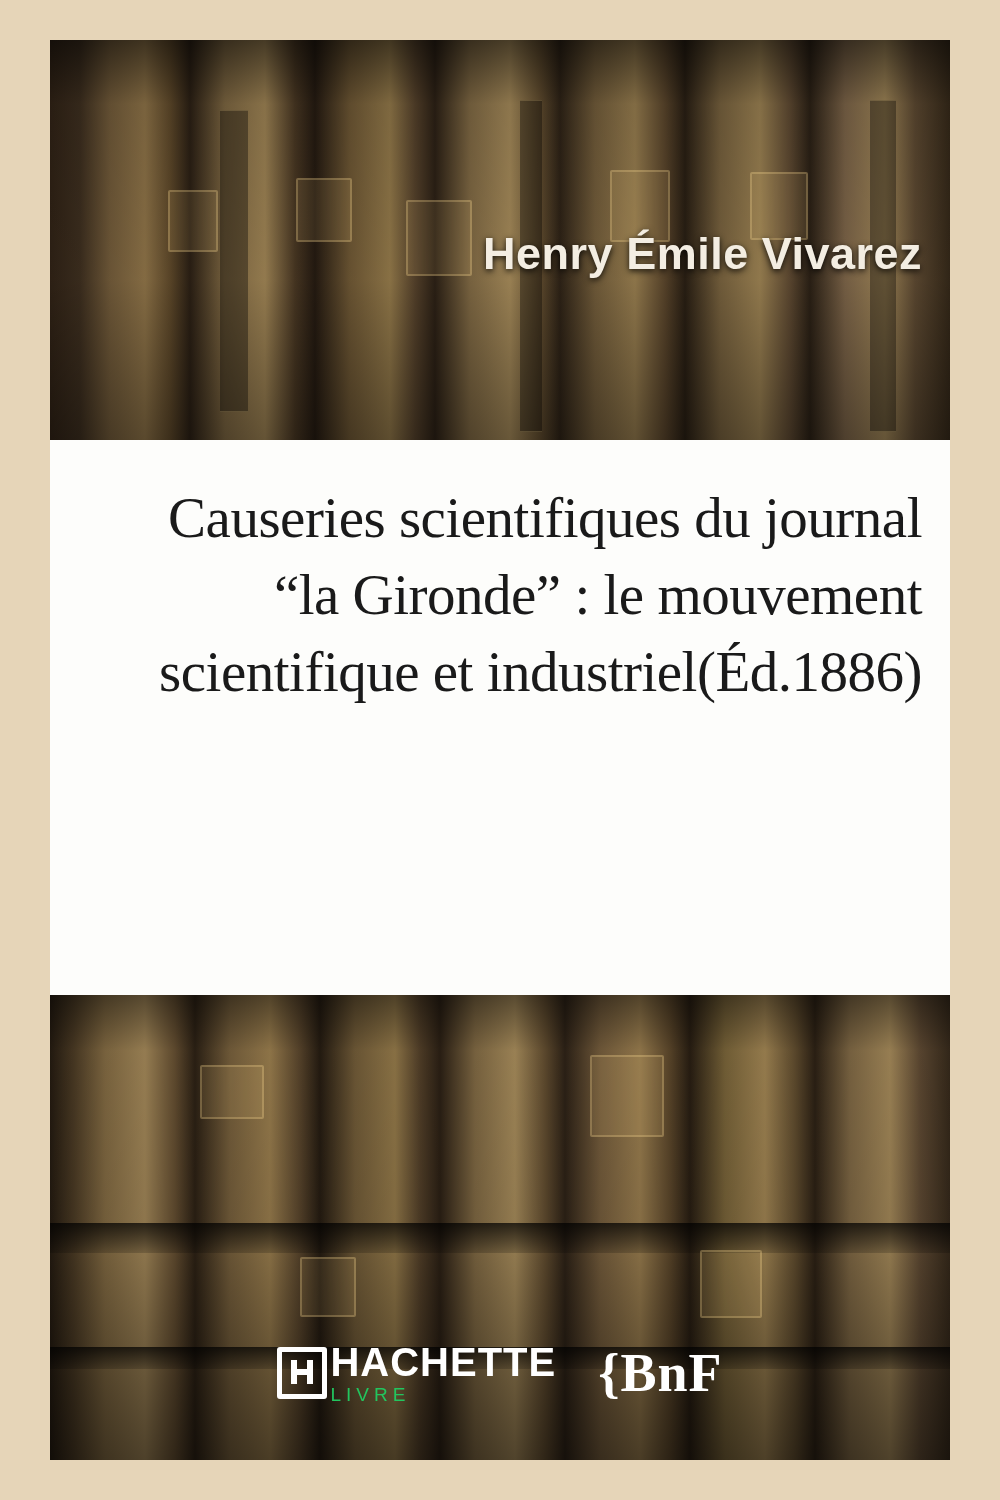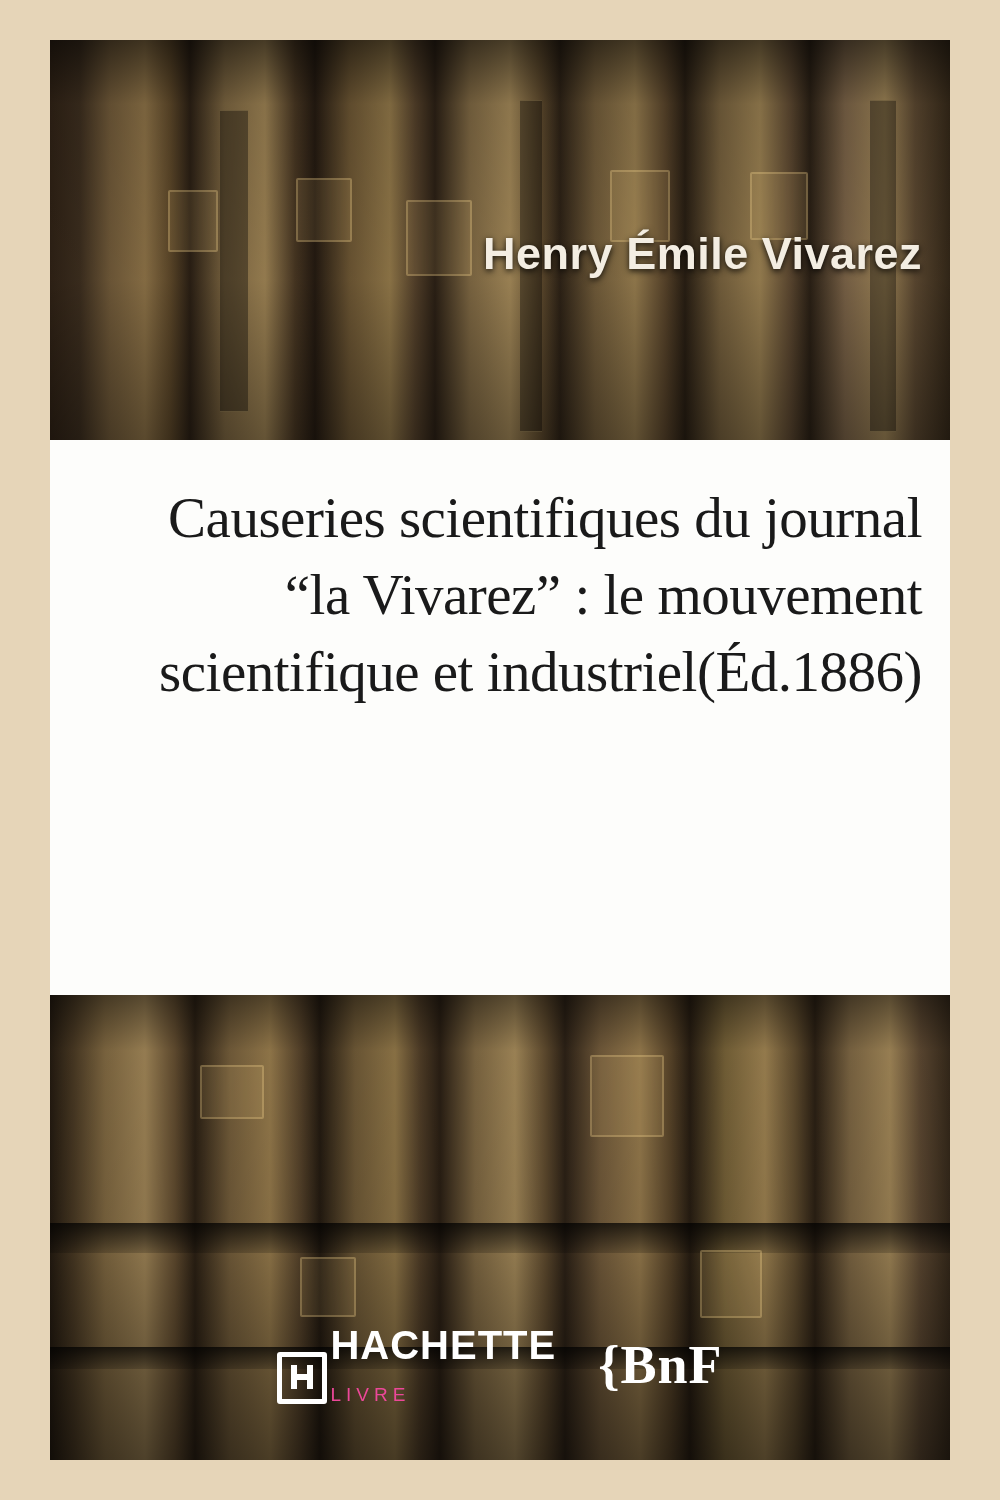--- a/index.html
+++ b/index.html
@@ -128,21 +128,21 @@
     left: 0;
     bottom: 56px;
     width: 100%;
     display: flex;
     justify-content: center;
     align-items: center;
     gap: 42px;
   }
   .hachette {
     display: flex;
-    align-items: flex-end;
+    align-items: center;
     gap: 3px;
   }
   .hachette-mark {
     width: 50px;
     height: 52px;
     border: 5px solid #ffffff;
     box-sizing: border-box;
     position: relative;
     border-radius: 3px;
   }
@@ -171,23 +171,23 @@
   .hachette-name {
     font-family: "Liberation Sans", sans-serif;
     font-size: 40px;
     font-weight: bold;
     color: #ffffff;
     letter-spacing: 1px;
   }
   .hachette-sub {
     font-family: "Liberation Sans", sans-serif;
     font-size: 19px;
-    color: #ec4899;
+    color: #22c55e;
     letter-spacing: 5px;
-    margin-top: 20px;
+    margin-top: 3px;
   }
   .bnf {
     font-family: "Liberation Serif", serif;
     font-size: 54px;
     font-weight: bold;
     color: #ffffff;
     letter-spacing: 1px;
   }
 </style>
 </head>
@@ -202,21 +202,21 @@
     <div class="spine-label" style="left:560px; top:130px; width:56px; height:68px;"></div>
     <div class="spine-label" style="left:700px; top:132px; width:54px; height:64px;"></div>
     <div class="spine-band" style="left:170px; top:70px; width:28px; height:300px;"></div>
     <div class="spine-band" style="left:470px; top:60px; width:22px; height:330px;"></div>
     <div class="spine-band" style="left:820px; top:60px; width:26px; height:330px;"></div>
   </div>
 
   <div class="author">Henry Émile Vivarez</div>
 
   <div class="title-plate">
-    <div class="title-text">Causeries scientifiques du journal “la Vivarez” : le mouvement scientifique et industriel(Éd.1886)</div>
+    <div class="title-text">Causeries scientifiques du journal “la Gironde” : le mouvement scientifique et industriel(Éd.1886)</div>
   </div>
 
   <div class="photo-band band-bottom">
     <div class="shelf-line s1"></div>
     <div class="shelf-line s2"></div>
     <div class="spine-label" style="left:150px; top:70px; width:60px; height:50px;"></div>
     <div class="spine-label" style="left:540px; top:60px; width:70px; height:78px;"></div>
     <div class="spine-label" style="left:650px; top:255px; width:58px; height:64px;"></div>
     <div class="spine-label" style="left:250px; top:262px; width:52px; height:56px;"></div>
   </div>

